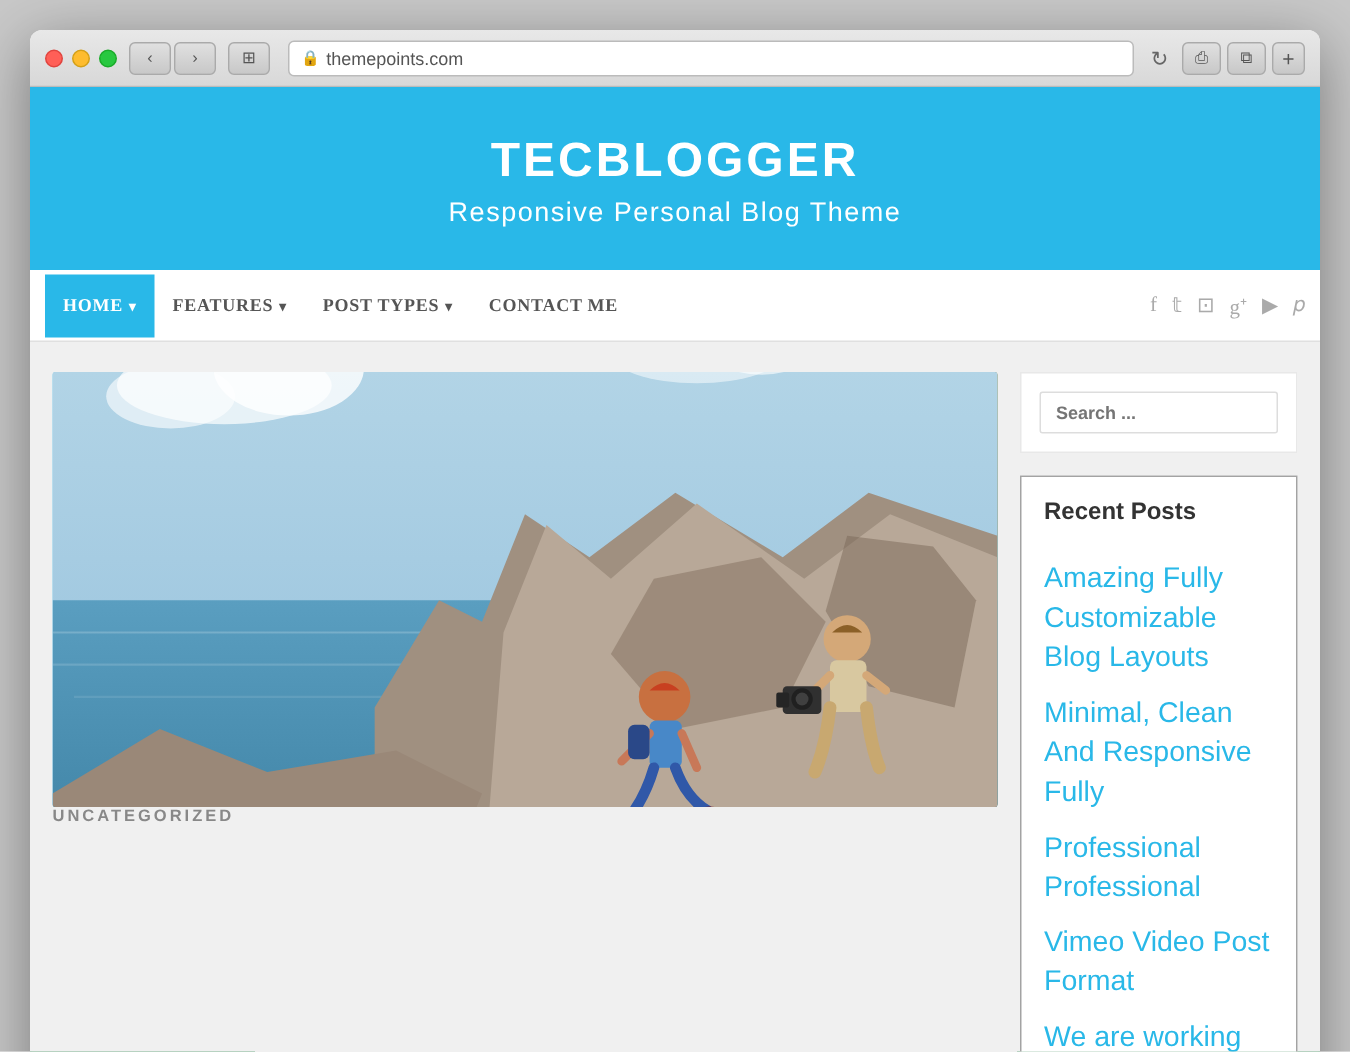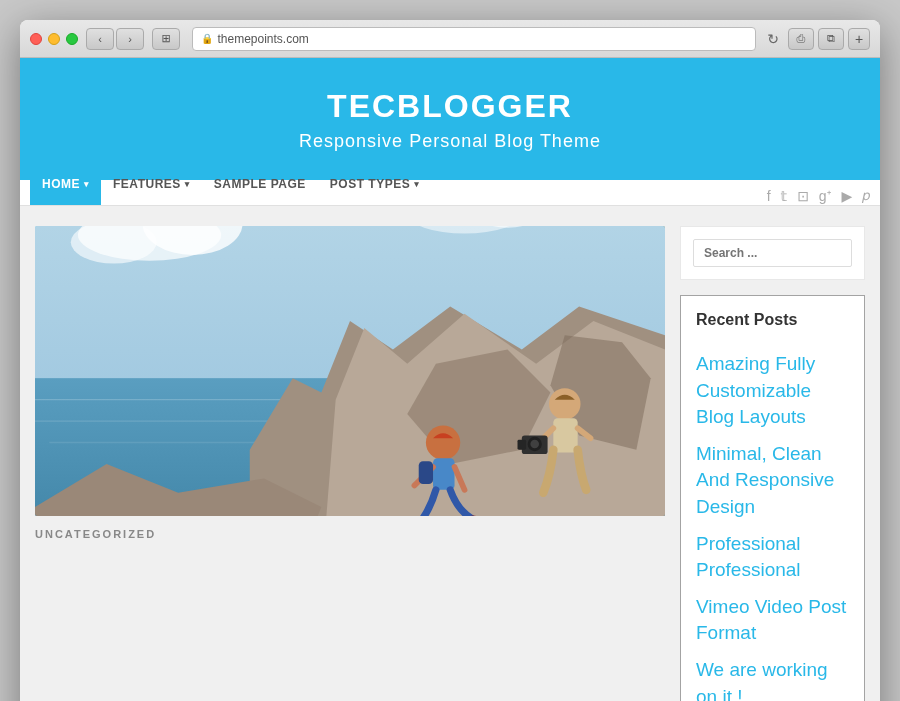--- a/index.html
+++ b/index.html
@@ -150,24 +150,25 @@
       color: white;
       font-size: 18px;
       font-weight: 400;
       letter-spacing: 1px;
     }
 
     
     .site-nav {
       background: white;
       display: flex;
-      align-items: flex-end;
+      align-items: center;
       padding: 0 10px;
       border-bottom: 1px solid #e0e0e0;
-      height: 26px;
+      height: 48px;
+      font-family: Liberation Serif, serif;
     }
 
     .nav-menu {
       display: flex;
       align-items: center;
       flex: 1;
     }
 
     .nav-item {
       padding: 0 12px;
@@ -226,21 +227,20 @@
       border-radius: 2px;
       overflow: hidden;
       position: relative;
     }
 
     .post-category {
       font-size: 11px;
       font-weight: 600;
       color: #888;
       letter-spacing: 2px;
-      margin-top: 12px;
       text-transform: uppercase;
     }
 
     
     .sidebar {
       width: 185px;
       flex-shrink: 0;
     }
 
     .search-box {
@@ -326,25 +326,25 @@
       <div class="nav-menu">
         <div class="nav-item active">
           <span>HOME</span>
           <span class="chevron">▾</span>
         </div>
         <div class="nav-item">
           <span>FEATURES</span>
           <span class="chevron">▾</span>
         </div>
         <div class="nav-item">
-          <span>SAMPLE PAGE</span>
-        </div>
-        <div class="nav-item">
           <span>POST TYPES</span>
           <span class="chevron">▾</span>
+        </div>
+        <div class="nav-item">
+          <span>CONTACT ME</span>
         </div>
       </div>
       <div class="nav-social">
         <span class="social-icon">f</span>
         <span class="social-icon">𝕥</span>
         <span class="social-icon">⊡</span>
         <span class="social-icon">g⁺</span>
         <span class="social-icon">▶</span>
         <span class="social-icon">𝑝</span>
       </div>
@@ -432,21 +432,21 @@
 
       <div class="sidebar">
 
         <div class="search-box">
           <input class="search-input" type="text" placeholder="Search ..." style="">
         </div>
 
         <div class="recent-posts-widget">
           <div class="widget-title">Recent Posts</div>
           <div class="recent-post-item">Amazing Fully Customizable Blog Layouts</div>
-          <div class="recent-post-item">Minimal, Clean And Responsive Design</div>
+          <div class="recent-post-item">Minimal, Clean And Responsive Fully</div>
           <div class="recent-post-item">Professional Professional</div>
           <div class="recent-post-item">Vimeo Video Post Format</div>
           <div class="recent-post-item">We are working on it !</div>
         </div>
       </div>
     </div>
   </div>
 </div>
 
 </body></html>

